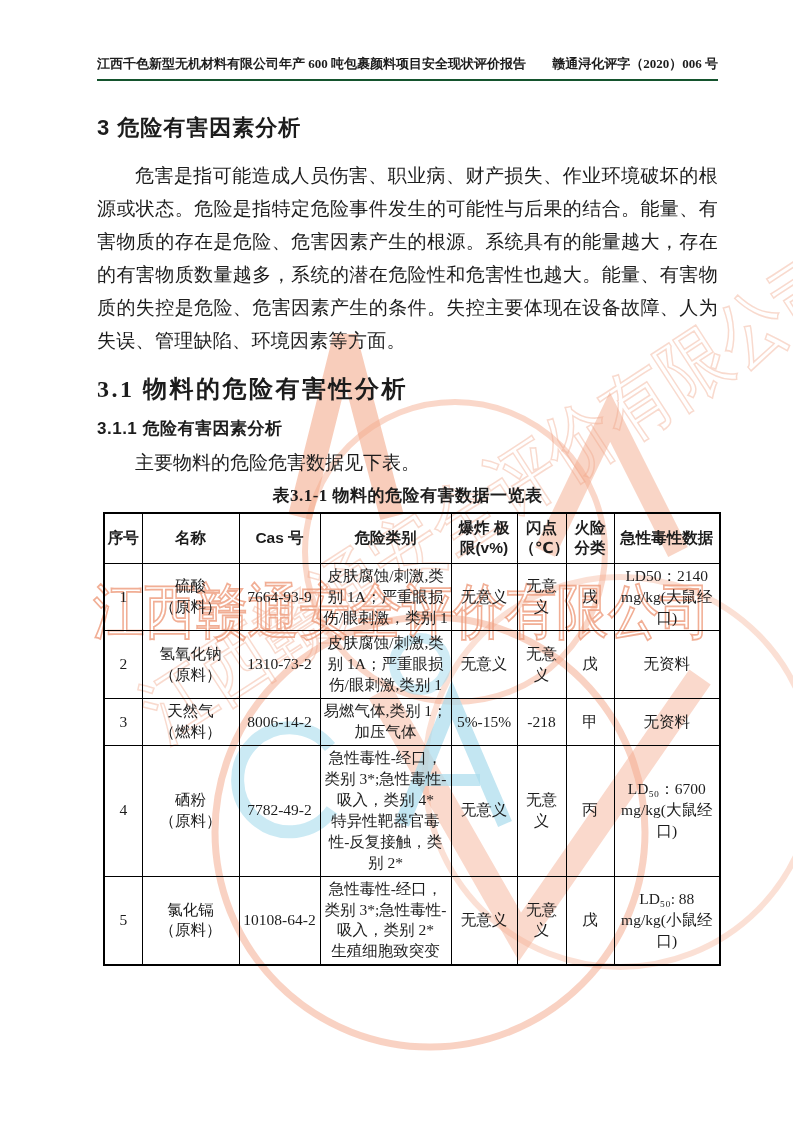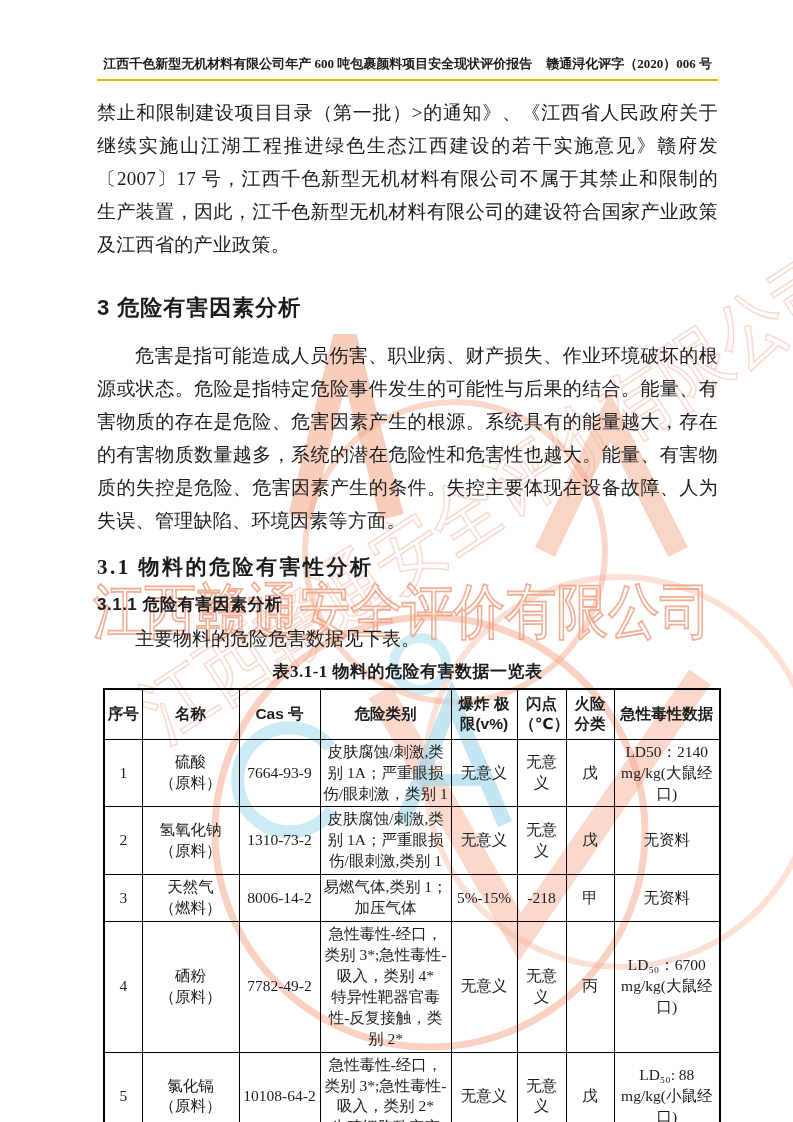--- a/index.html
+++ b/index.html
@@ -16,44 +16,44 @@
   .watermark-layer {
     position: absolute; inset: 0; z-index: 0;
     pointer-events: none;
     margin-top: 32px;
   }
   .content {
     position: absolute; inset: 0; z-index: 1;
     padding: 55px 75px 0 97px;
   }
   .doc-header {
-    display: flex; justify-content: center; align-items: flex-end;
+    display: flex; justify-content: space-between; align-items: flex-end;
     font-weight: bold; font-size: 13px; line-height: 1.4;
     padding-bottom: 6px;
-    border-bottom: 2px solid #eab308;
+    border-bottom: 2px solid #14532d;
     gap: 14px;
   }
   .doc-header .right { white-space: nowrap; }
   .para {
     font-size: 19px; line-height: 33px;
     text-align: justify;
     letter-spacing: 0.3px;
   }
   .para.first { margin-top: 15px; }
   .indent { text-indent: 2em; }
   .h1 {
     margin-top: 32px;
     font-family: Liberation Sans, sans-serif;
     font-weight: bold; font-size: 22px;
     letter-spacing: 1px;
   }
   .h1 + .para { margin-top: 16px; }
   .h2 {
     margin-top: 16px;
-    font-weight: bold; font-size: 21px;
+    font-weight: bold; font-size: 24px;
     letter-spacing: 2.5px;
   }
   .h3 {
     margin-top: 12px;
     font-family: "Liberation Sans", "DejaVu Sans", sans-serif;
     font-weight: 600; font-size: 17px;
     letter-spacing: 0.5px;
   }
   .intro { margin-top: 8px; font-size: 19px; line-height: 30px; }
   .table-caption {
@@ -120,21 +120,20 @@
     </svg>
   </div>
 
   <div class="content">
 
     <div class="doc-header">
       <span class="left">江西千色新型无机材料有限公司年产 600 吨包裹颜料项目安全现状评价报告</span>
       <span class="right">赣通浔化评字（2020）006 号</span>
     </div>
 
-    <p class="para first">禁止和限制建设项目目录（第一批）&gt;的通知》、《江西省人民政府关于继续实施山江湖工程推进绿色生态江西建设的若干实施意见》赣府发〔2007〕17 号，江西千色新型无机材料有限公司不属于其禁止和限制的生产装置，因此，江千色新型无机材料有限公司的建设符合国家产业政策及江西省的产业政策。</p>
 
     <div class="h1">3 危险有害因素分析</div>
 
     <p class="para indent">危害是指可能造成人员伤害、职业病、财产损失、作业环境破坏的根源或状态。危险是指特定危险事件发生的可能性与后果的结合。能量、有害物质的存在是危险、危害因素产生的根源。系统具有的能量越大，存在的有害物质数量越多，系统的潜在危险性和危害性也越大。能量、有害物质的失控是危险、危害因素产生的条件。失控主要体现在设备故障、人为失误、管理缺陷、环境因素等方面。</p>
 
     <div class="h2">3.1 物料的危险有害性分析</div>
 
     <div class="h3">3.1.1 危险有害因素分析</div>
 
     <p class="intro indent">主要物料的危险危害数据见下表。</p>

